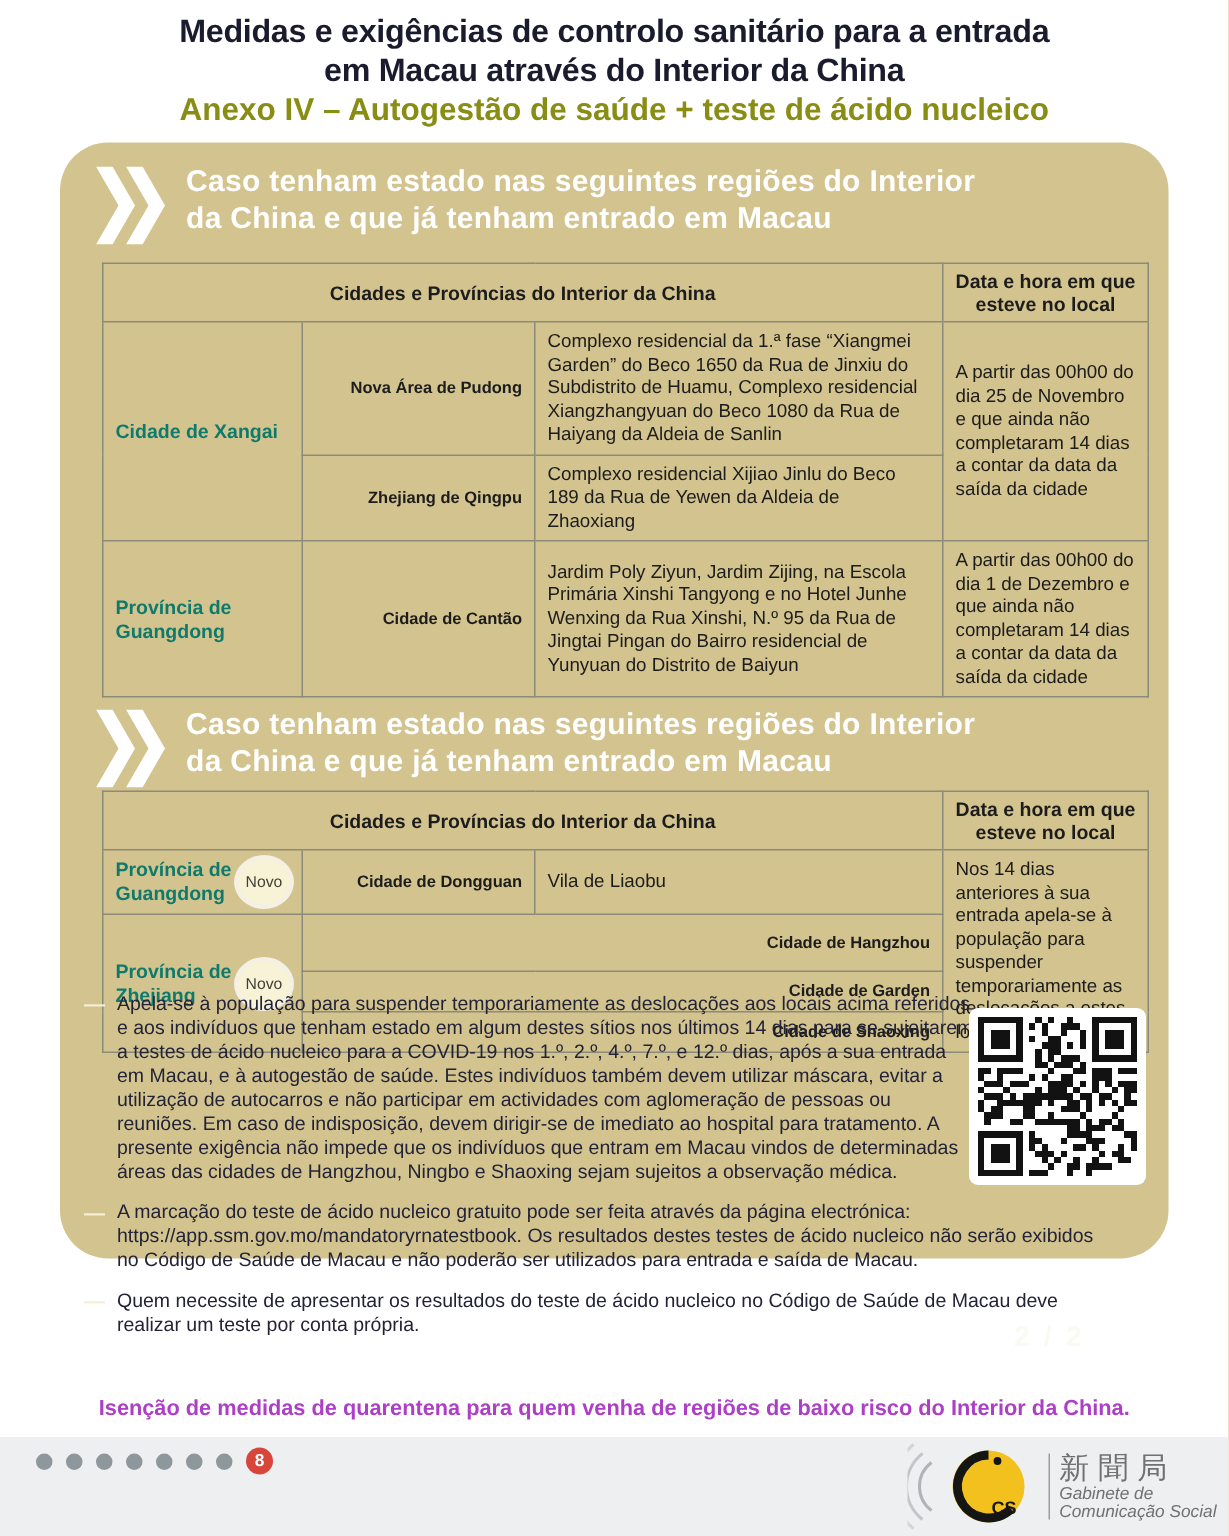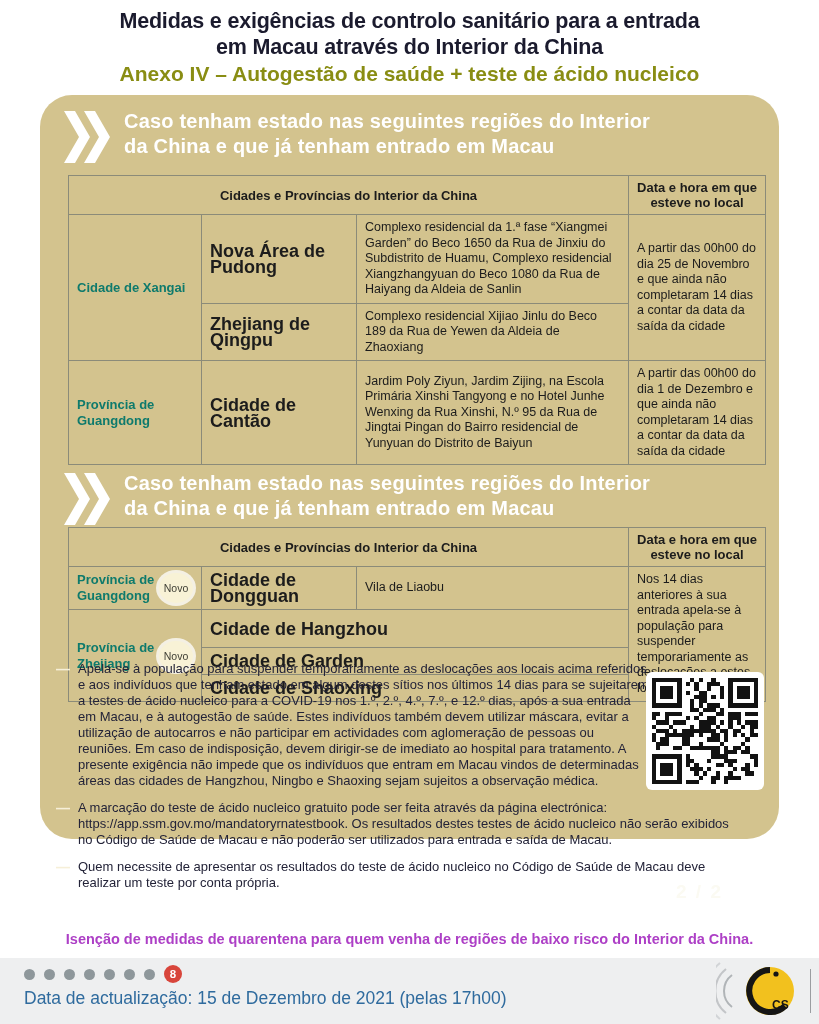--- a/index.html
+++ b/index.html
@@ -25,21 +25,21 @@
   .sec-head.second{top:376px;}
   .chevrons{flex:0 0 auto;margin-top:2px;}
   .sec-title{font-size:20px;line-height:25px;font-weight:700;color:#ffffff;letter-spacing:.2px;}
 
   table.rtable{position:absolute;left:28px;border-collapse:collapse;width:697px;table-layout:fixed;}
   table.t1{top:80px;}
   table.t2{top:432px;}
   .rtable th,.rtable td{border:1px solid #8b8b79;padding:5px 8px;vertical-align:middle;color:#1c1c1c;}
   .rtable th{font-size:13px;font-weight:700;text-align:center;padding:4px 6px;line-height:15px;}
   td.region{color:#0e7a6c;font-weight:700;font-size:13px;line-height:16px;}
-  td.area{font-weight:700;font-size:18px;line-height:16px;}
+  td.area{font-weight:700;font-size:11px;line-height:16px;text-align:right;}
   td.detail{font-size:12.5px;line-height:15.5px;font-weight:400;}
   td.datec{font-size:12.5px;line-height:15.5px;font-weight:400;}
 
   .regioncell-inner{display:flex;align-items:center;justify-content:space-between;gap:4px;}
   .novo-badge{
     flex:0 0 auto;display:inline-flex;align-items:center;justify-content:center;
     width:34px;height:30px;border-radius:50%;
     background:#f8f2d6;box-shadow:0 0 0 3px rgba(255,255,255,.75);
     font-size:10.5px;font-weight:400;color:#3f3f35;
   }
@@ -517,29 +517,33 @@
   <div class="dots-row">
     <span class="dot"></span>
     <span class="dot"></span>
     <span class="dot"></span>
     <span class="dot"></span>
     <span class="dot"></span>
     <span class="dot"></span>
     <span class="dot"></span>
     <span class="page-badge">8</span>
   </div>
-  <div class="update-text">Data de actualização: 15 de Dezembro de 2021 (pelas 17h00)</div>
 
   <div class="logo">
     <svg width="88" height="60" viewBox="0 0 88 60">
       <g fill="none" stroke="#b0b4b7" stroke-width="2">
         <path d="M16 14 a20 20 0 0 0 0 32"></path>
         <path d="M10 8 a28 28 0 0 0 0 44" opacity="0.7"></path>
         <path d="M4 2 a36 36 0 0 0 0 56" opacity="0.45"></path>
       </g>
       <circle cx="54" cy="30" r="24" fill="#f2c11e"></circle>
       <path d="M54 9 a21 21 0 1 0 15 36" fill="none" stroke="#151515" stroke-width="6" stroke-linecap="butt"></path>
       <circle cx="60" cy="13" r="2.6" fill="#151515"></circle>
       <text x="56" y="48" font-size="12" font-weight="bold" fill="#151515">CS</text>
     </svg>
     <div class="logo-divider"></div>
+    <div class="logo-text">
+      <div class="logo-cn">新聞局</div>
+      <div class="logo-pt">Gabinete de</div>
+      <div class="logo-pt">Comunicação Social</div>
+    </div>
   </div>
 </div>
 
 </body></html>

